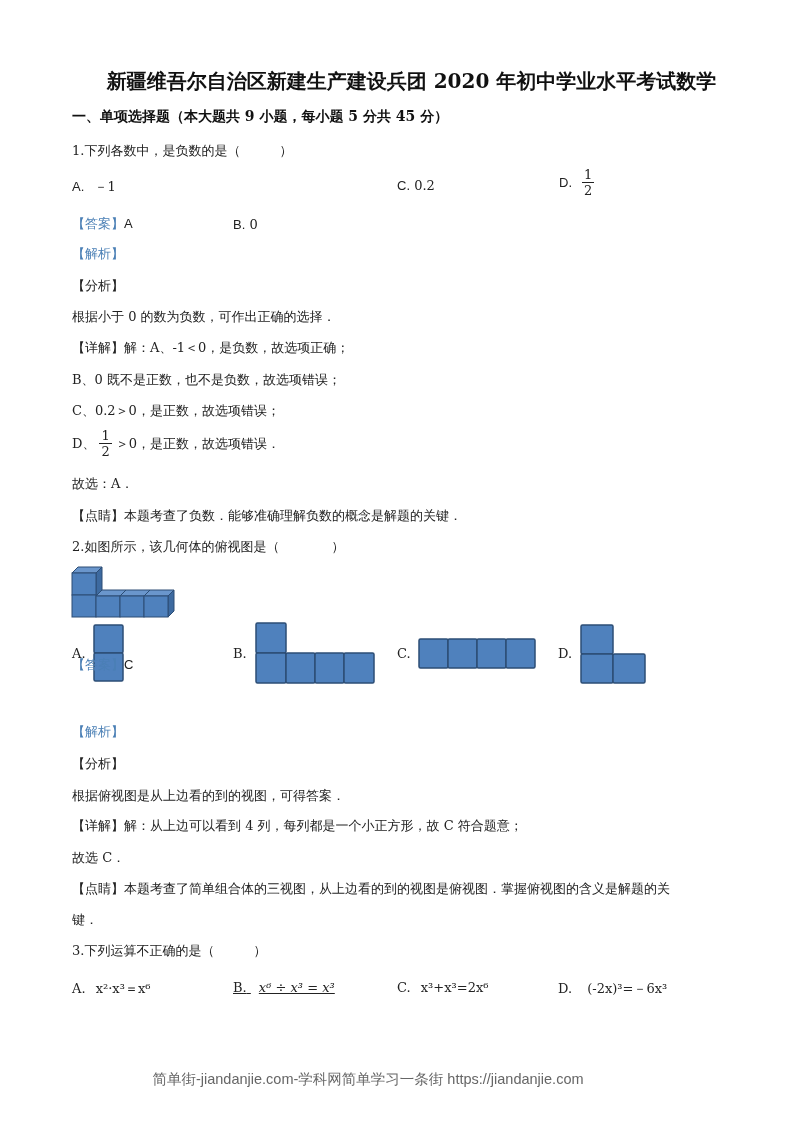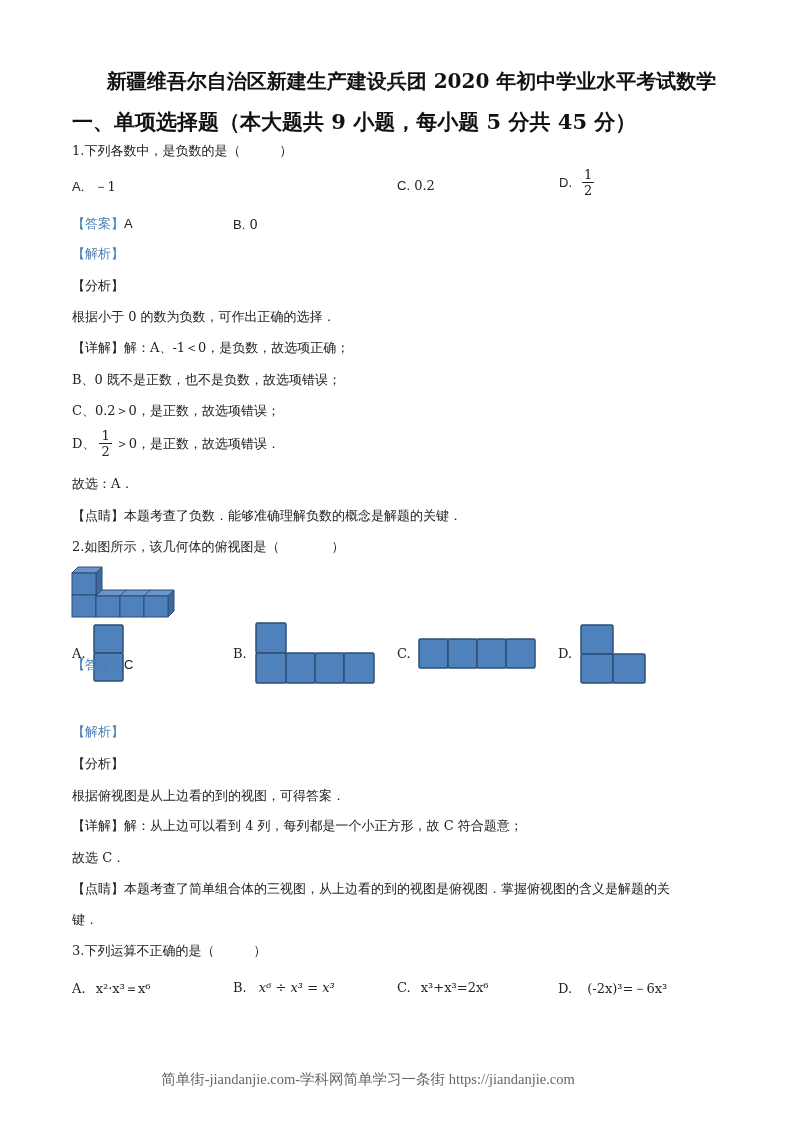--- a/index.html
+++ b/index.html
@@ -1,27 +1,27 @@
 <!DOCTYPE html>
 <html><head>
 <meta charset="utf-8">
 <style>
   html, body { margin: 0; padding: 0; background: #ffffff; }
   body { width: 793px; height: 1122px; position: relative; overflow: hidden;
          font-family: "DejaVu Serif", "Liberation Serif", serif; color: #222; }
   .abs { position: absolute; white-space: nowrap; }
   .title { left: 0; width: 793px; top: 68px; text-align: center; font-size: 20px; font-weight: bold; letter-spacing: 0px; color: #111; padding-left: 15px; }
-  .section { left: 72px; top: 108px; font-size: 21px; font-weight: bold; color: #111; }
+  .section { left: 72px; top: 108px; font-size: 14px; font-weight: bold; color: #111; }
   .line { font-size: 13px; color: #222; }
   .tag-blue { color: #4a7fb5; }
   .sans { font-family: "Liberation Sans", "DejaVu Sans", sans-serif; }
   .frac { display: inline-flex; flex-direction: column; align-items: center; vertical-align: middle; font-size: 13px; line-height: 15px; margin: 0 4px; }
   .frac .num { border-bottom: 1px solid #222; padding: 0 2px; }
   .opt { font-size: 13px; }
-  .footer { left: 0; width: 736px; top: 1070px; text-align: center; font-family: Liberation Serif, serif; font-size: 14.5px; color: #666; }
+  .footer { left: 0; width: 736px; top: 1070px; text-align: center; font-family: Liberation Sans, sans-serif; font-size: 14.5px; color: #666; }
   svg.shape { position: absolute; }
 </style>
 </head>
 <body>
 
 <div class="abs title">新疆维吾尔自治区新建生产建设兵团 2020 年初中学业水平考试数学</div>
 <div class="abs section">一、单项选择题（本大题共 9 小题，每小题 5 分共 45 分）</div>
 
 <div class="abs line" style="left:72px;top:142px;">1.下列各数中，是负数的是（　　　）</div>
 
@@ -138,21 +138,21 @@
 <div class="abs line" style="left:72px;top:880px;">
   <span>【点睛】</span><span>本题考查了简单组合体的三视图，从上边看的到的视图是俯视图．掌握俯视图的含义是解题的关</span>
 </div>
 <div class="abs line" style="left:72px;top:911px;">键．</div>
 
 <div class="abs line" style="left:72px;top:942px;">3.下列运算不正确的是（　　　）</div>
 <div class="abs opt" style="left:72px;top:980px;">
   <span>A.</span>
   <span style="margin-left:6px">x²·x³＝x⁶</span>
 </div>
-<div class="abs opt" style="left:233px;top:980px;">
+<div class="abs opt" style="left:233px;top:980px;text-decoration:underline;">
   <span>B.</span>
   <span style="margin-left:8px;font-style:italic;">x⁶ ÷ x³ = x³</span>
 </div>
 <div class="abs opt" style="left:397px;top:980px;">
   <span>C.</span>
   <span style="margin-left:6px">x³+x³=2x⁶</span>
 </div>
 <div class="abs opt" style="left:558px;top:980px;">
   <span>D.</span>
   <span style="margin-left:11px">(-2x)³=－6x³</span>

